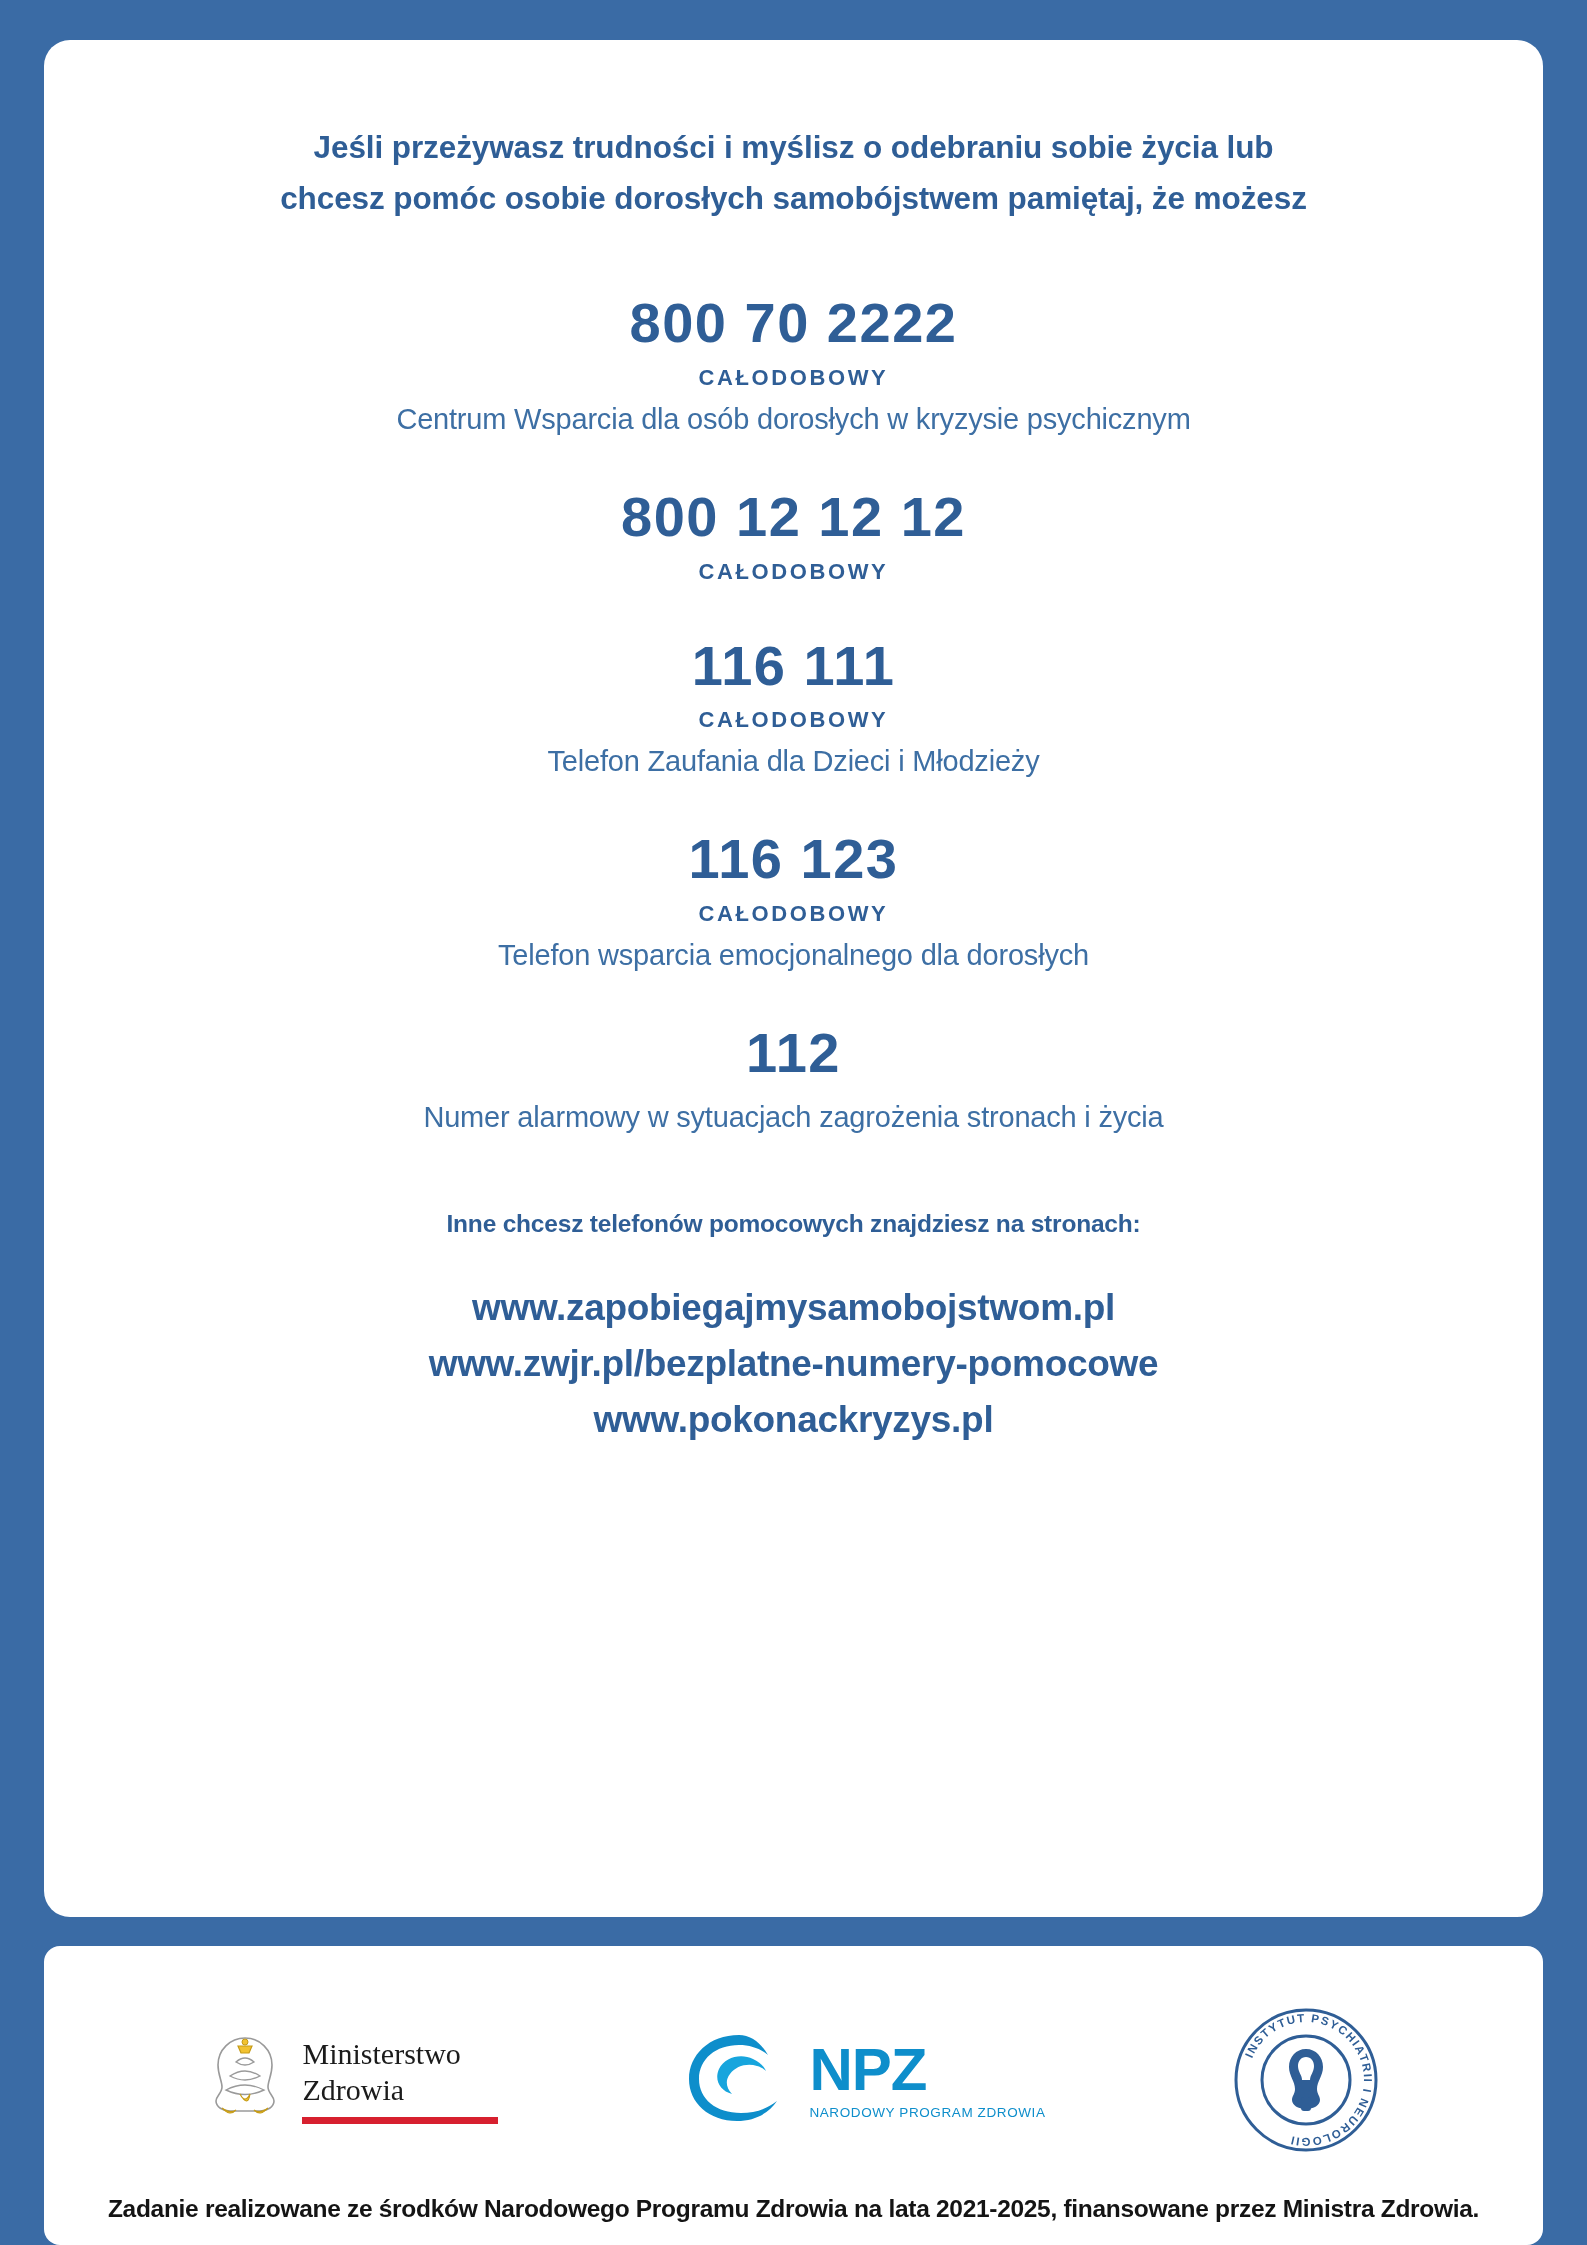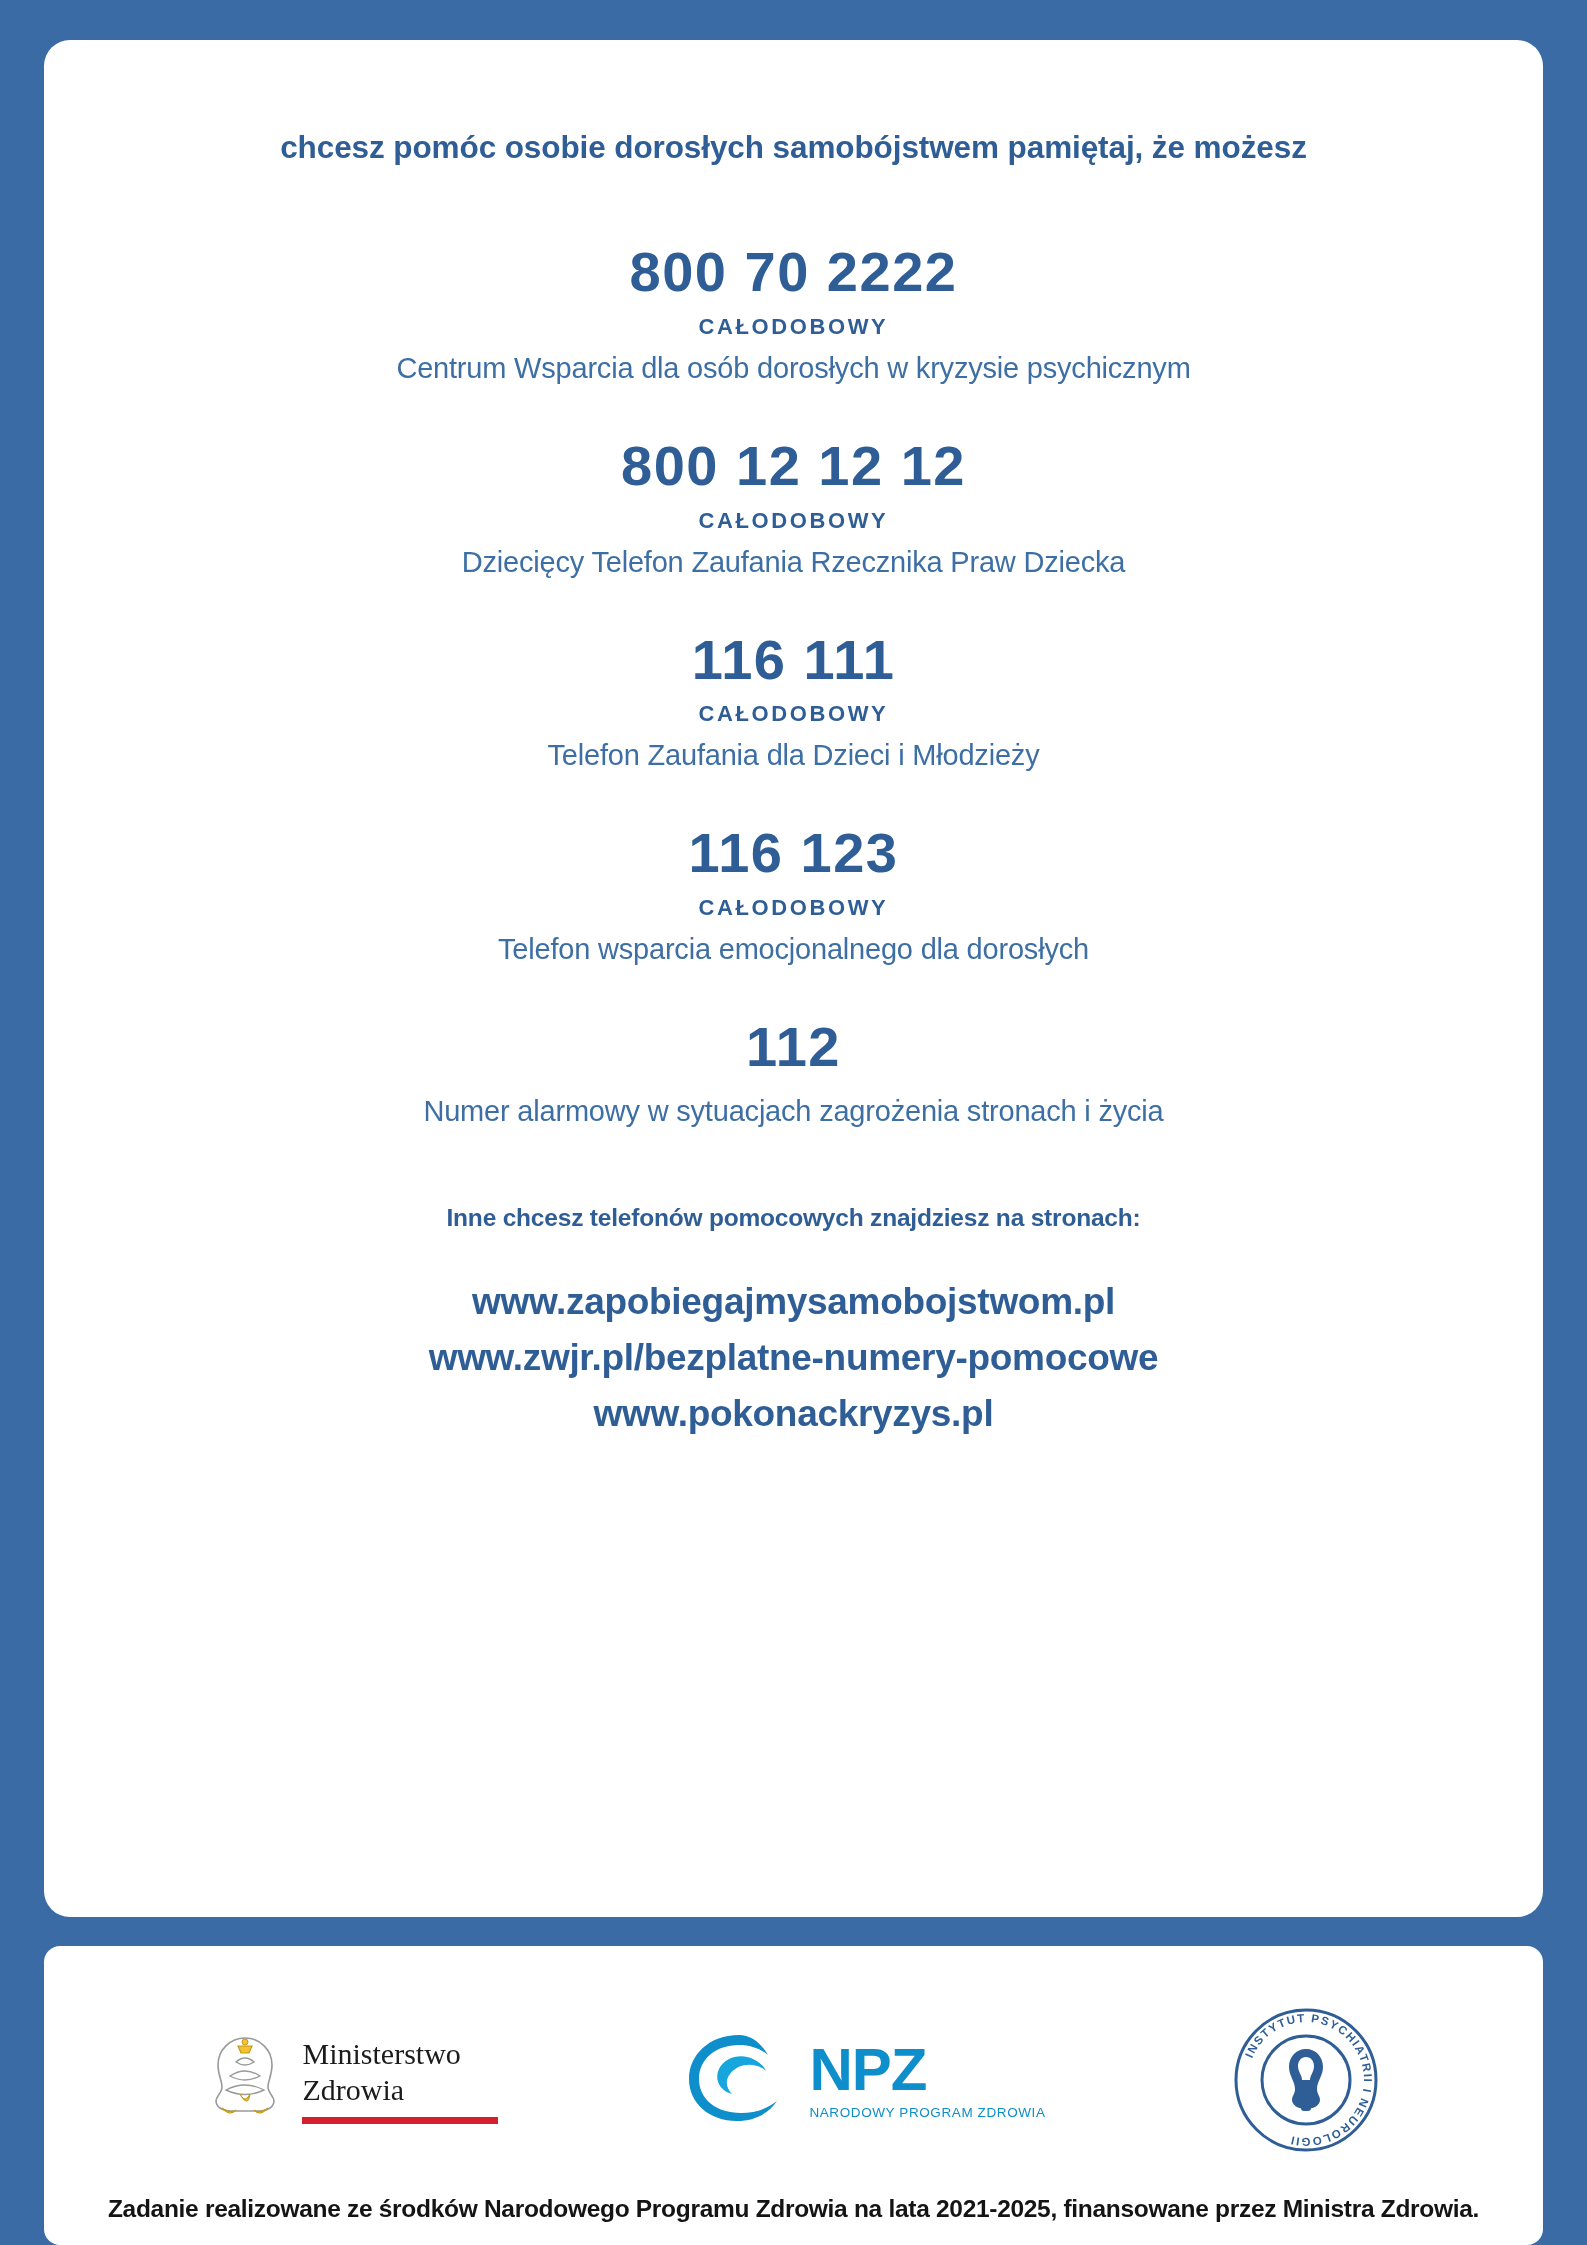--- a/index.html
+++ b/index.html
@@ -188,35 +188,35 @@
   }
 </style>
 </head>
 <body>
 
 <div class="poster">
 
   <div class="main-card">
 
     <div class="intro">
+      <span class="line">Jeśli przeżywasz trudności i myślisz o odebraniu sobie życia lub</span>
       <span class="line">chcesz pomóc osobie dorosłych samobójstwem pamiętaj, że możesz</span>
     </div>
 
     <div class="numbers">
 
       <div class="entry">
         <div class="num">800 70 2222</div>
         <div class="avail">CAŁODOBOWY</div>
         <div class="desc">Centrum Wsparcia dla osób dorosłych w kryzysie psychicznym</div>
       </div>
 
       <div class="entry">
         <div class="num">800 12 12 12</div>
         <div class="avail">CAŁODOBOWY</div>
-        <div class="desc">Dziecięcy Telefon Zaufania Rzecznika Praw Dziecka</div>
       </div>
 
       <div class="entry">
         <div class="num">116 111</div>
         <div class="avail">CAŁODOBOWY</div>
         <div class="desc">Telefon Zaufania dla Dzieci i Młodzieży</div>
       </div>
 
       <div class="entry">
         <div class="num">116 123</div>

